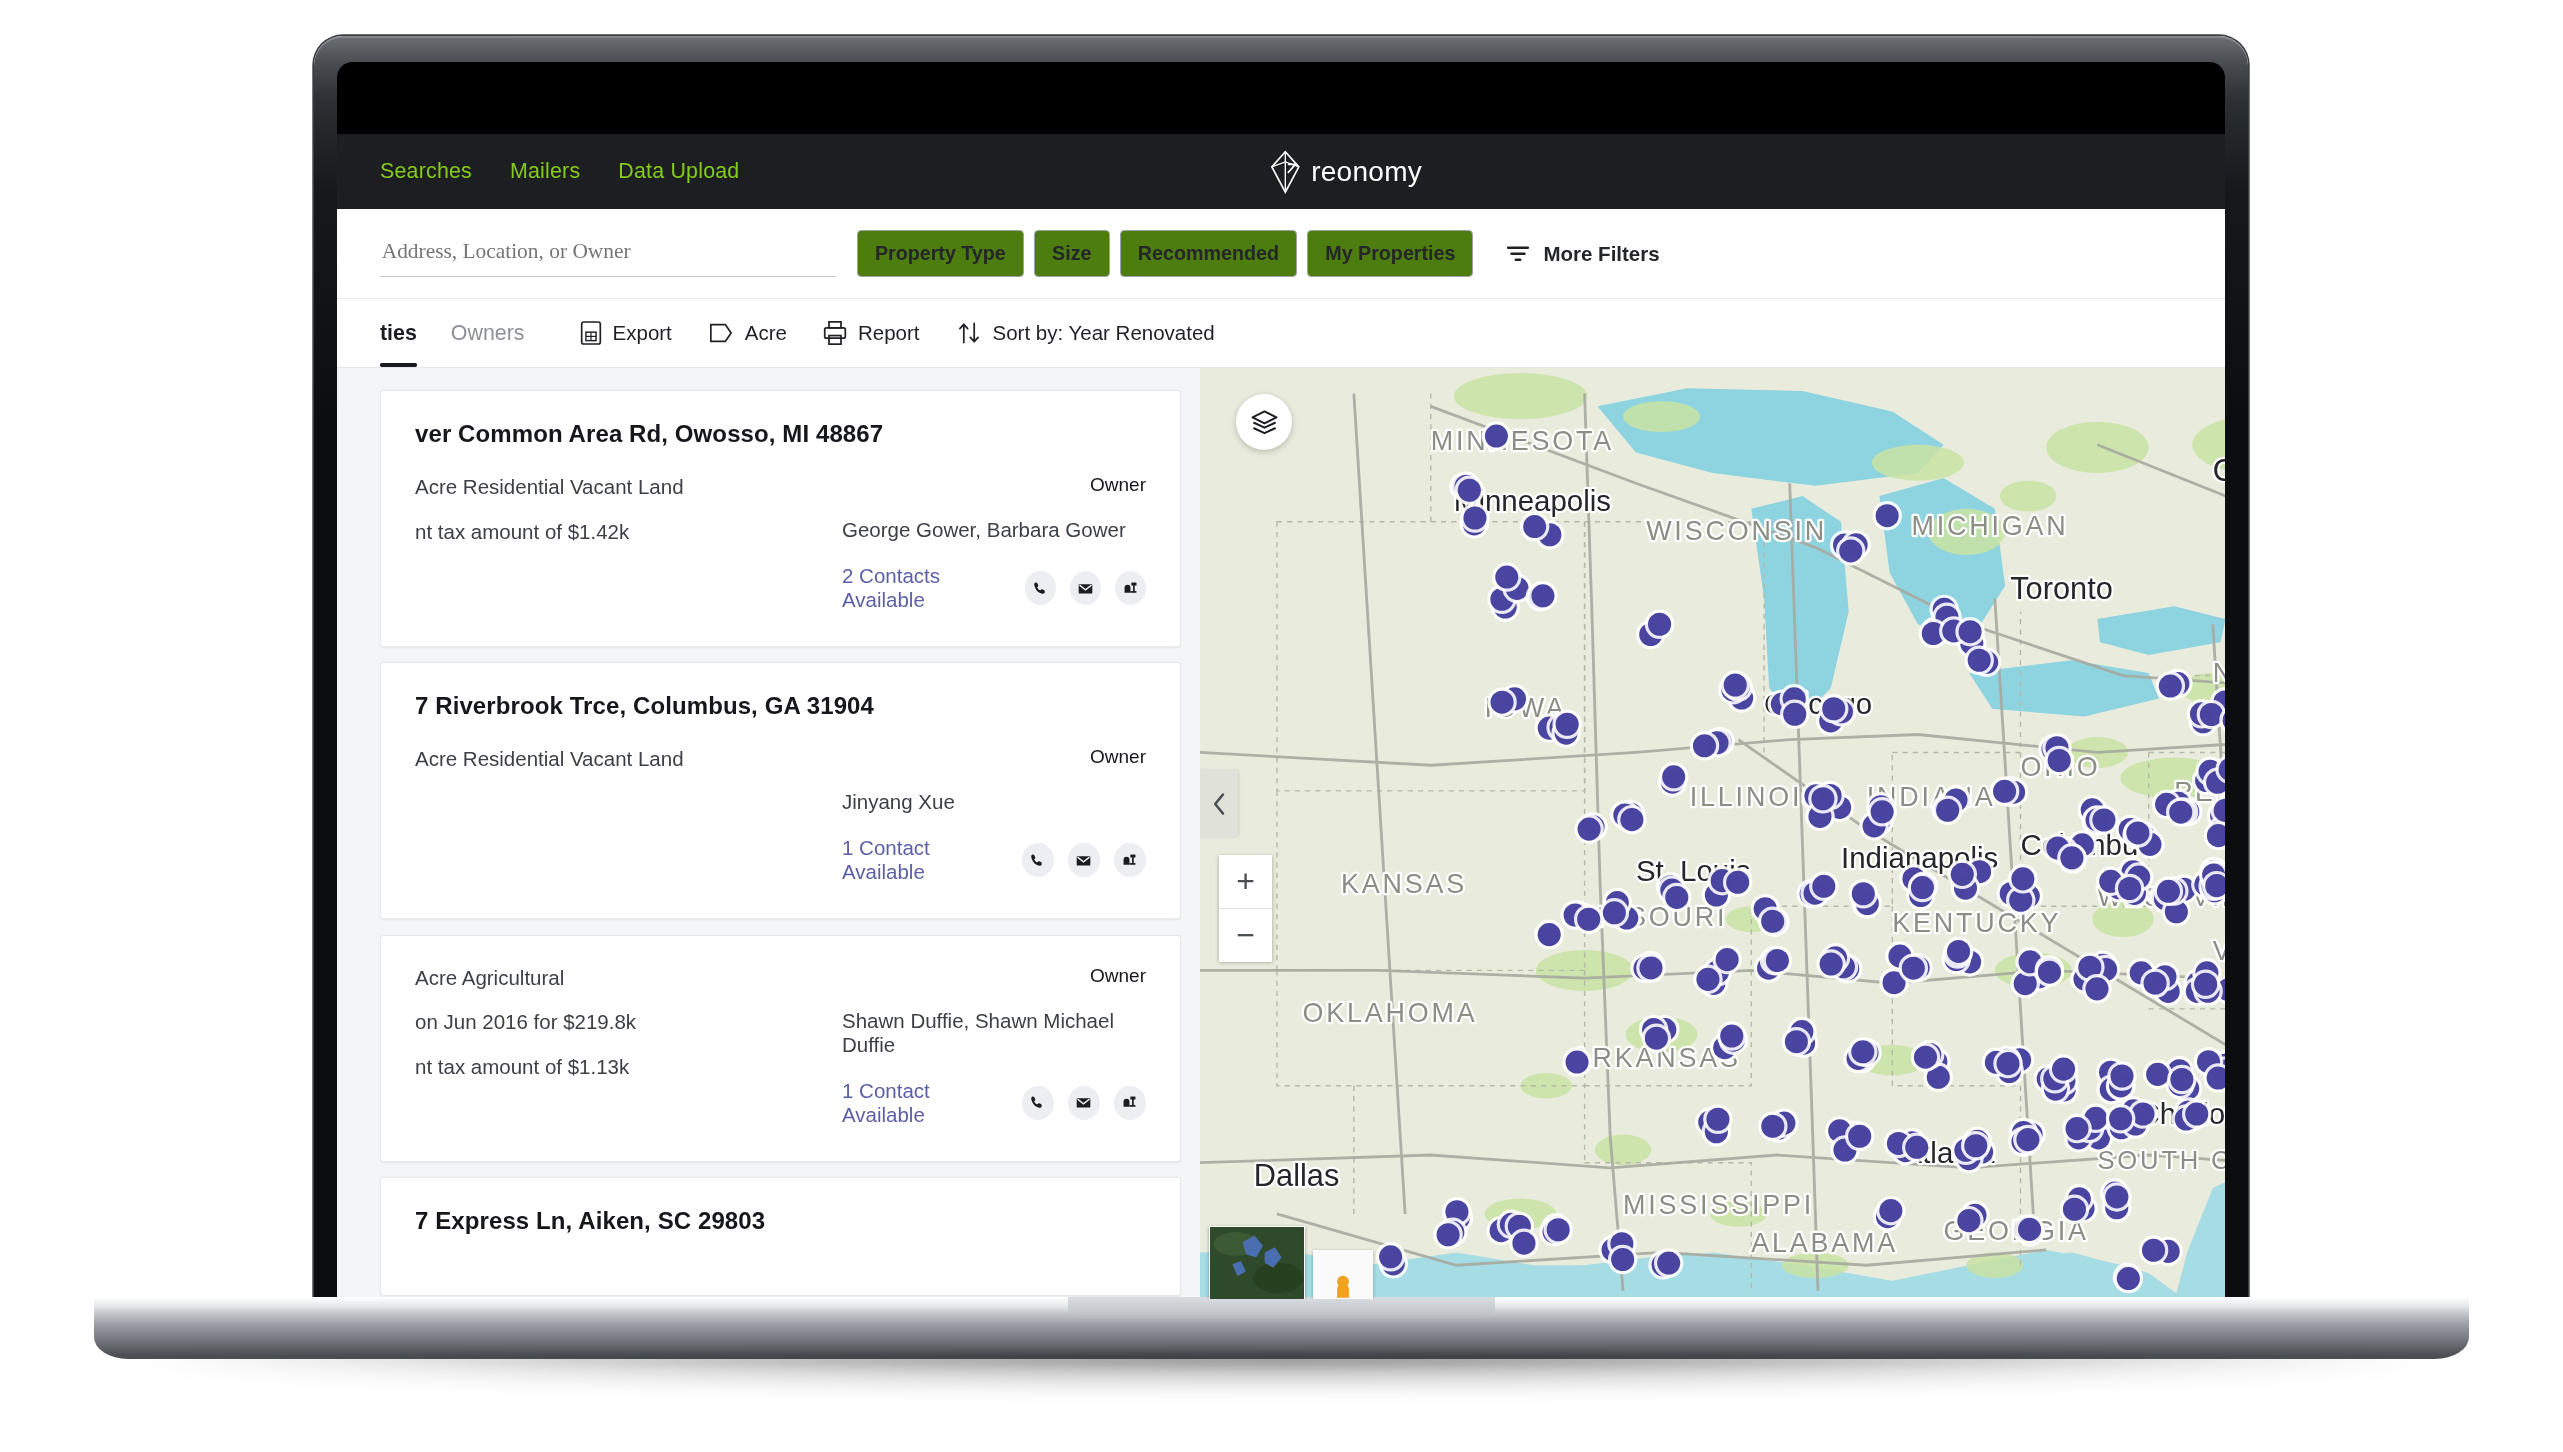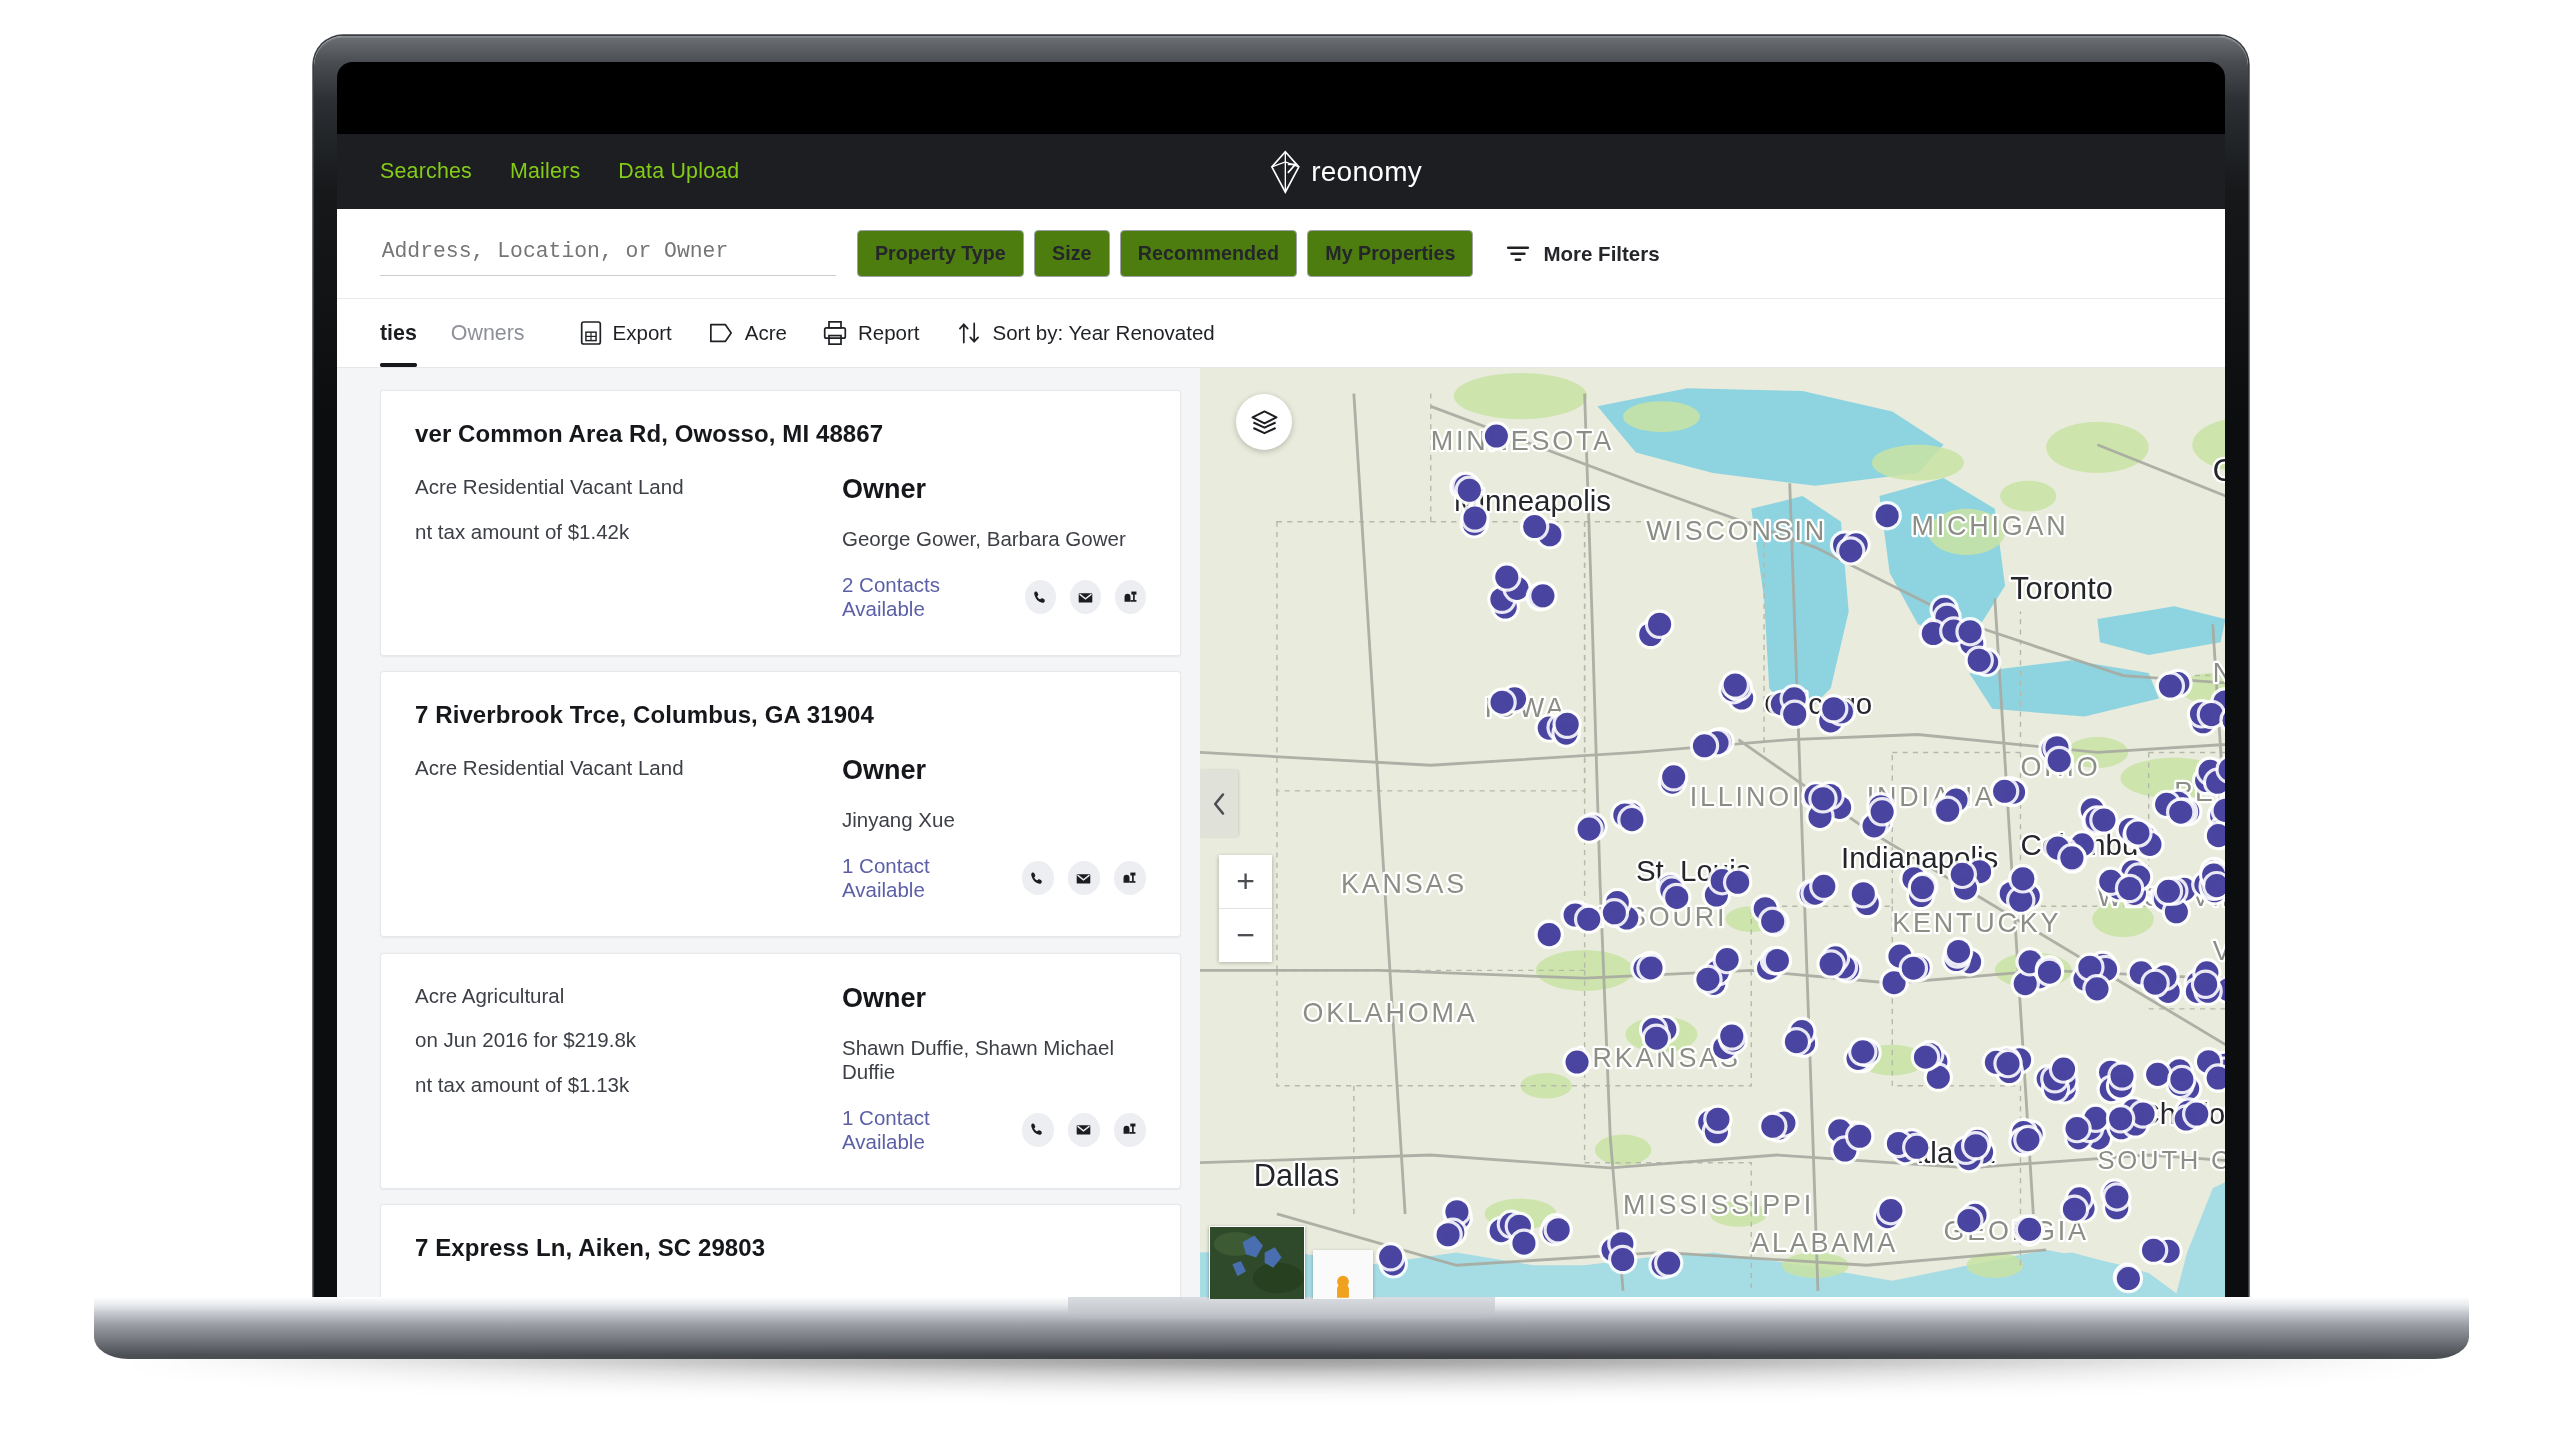--- a/index.html
+++ b/index.html
@@ -74,21 +74,21 @@
 
   
   .searchrow{
     position:relative;height:89px;background:#ffffff;
     display:flex;align-items:center;padding-left:171px;gap:0;
     border-bottom:0.9px solid #e9eaec;
   }
   .search-field{
     width:453px;border:0;border-bottom:1.7px solid #c9ccd1;background:transparent;
     font-size:21.4px;color:#96999e;padding:8.5px 1.7px 12px 1.7px;outline:none;
-    font-family:Liberation Mono, monospace;
+    font-family:Liberation Serif, serif;
   }
   .filter-btns{display:flex;align-items:center;gap:10.3px;margin-left:20.5px;}
   .fbtn{
     border:0.9px solid #9ea2a8;background:#4d7c0f;border-radius:4.3px;
     padding:11px 17px;font-size:19.7px;color:#24262a;font-weight:bold;white-space:nowrap;
     font-family:"Liberation Sans", sans-serif;cursor:pointer;
   }
   .morefilters{display:flex;align-items:center;gap:12px;margin-left:32px;cursor:pointer;}
   .morefilters span.lbl{font-size:20.5px;font-weight:bold;color:#24262a;white-space:nowrap;}
 
@@ -120,21 +120,21 @@
     border:0.9px solid #e7e8eb;border-radius:3.4px;
     box-shadow:0 0.9px 1.7px rgba(20,25,40,.06);
     padding:29px 34px 34px 34px;
   }
   .card:first-child{margin-top:22px;}
   .card-title{font-size:24px;font-weight:bold;color:#15171b;margin:0 0 26px 0;letter-spacing:0.1px;}
   .card-cols{display:flex;}
   .col-left{width:427px;}
   .col-left .fact{font-size:20.5px;color:#3c3f45;margin-bottom:19px;line-height:1.25;}
   .col-right{flex:1;}
-  .owner-label{font-size:27px;font-weight:bold;color:#15171b;margin-bottom:22px;}
+  .owner-label{font-size:19px;font-weight:normal;color:#15171b;margin-bottom:22px;text-align:right;}
   .owner-names{font-size:20.5px;color:#3c3f45;margin-bottom:22px;}
   .contacts-row{display:flex;align-items:center;gap:13.7px;}
   .contacts-link{font-size:20.5px;color:#5b5fa6;cursor:pointer;}
   .cicon{
     width:34px;height:34px;border-radius:50%;background:#eceef2;
     display:flex;align-items:center;justify-content:center;cursor:pointer;
   }
 
   
   .map-pane{

